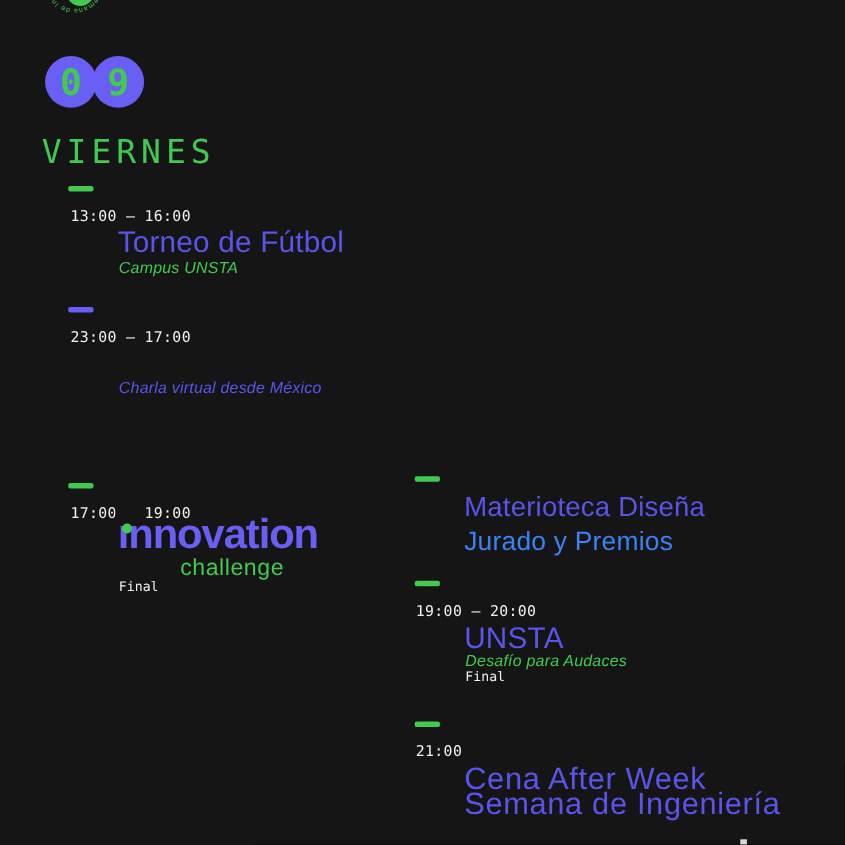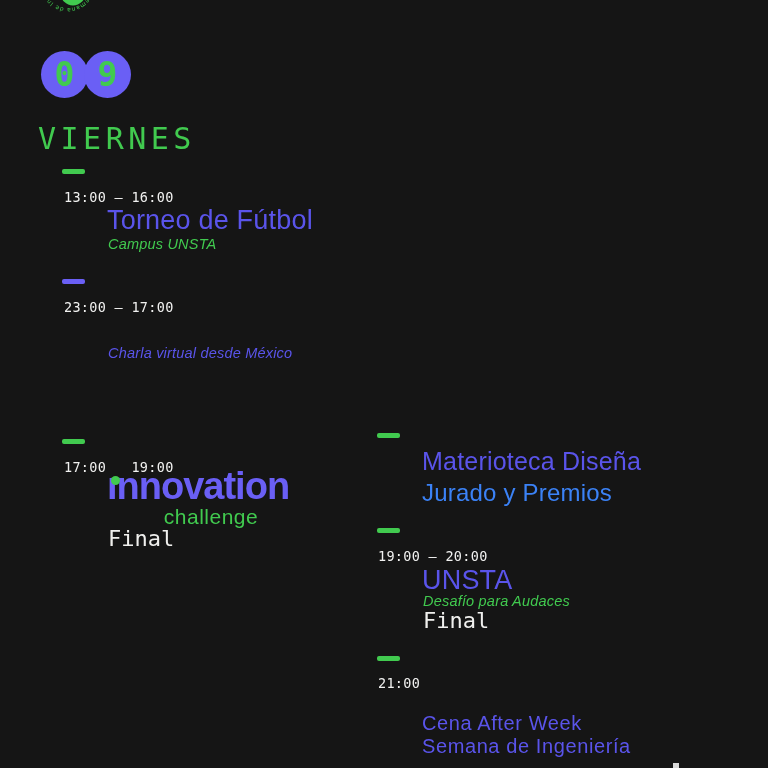--- a/index.html
+++ b/index.html
@@ -43,21 +43,21 @@
     font-family:"DejaVu Sans Mono", monospace;
     font-size:13.5px;letter-spacing:0.3px;color:#f1f1f0;
   }
   .title{font-size:27px;letter-spacing:0.2px;color:var(--purple-text);}
   .title.green{color:var(--green);}
   .subtitle{font-style:italic;font-size:14.5px;letter-spacing:0.2px;}
   .subtitle.green{color:var(--green);}
   .subtitle.purple{color:var(--purple-text);}
   .desc{font-size:19px;line-height:21px;letter-spacing:0.2px;color:#eae8e6;}
   .note{font-size:24px;color:#3b82f6;letter-spacing:0.2px;}
-  .mono-note{font-family:"DejaVu Sans Mono", monospace;font-size:22px;color:#f0f0ee;}
+  .mono-note{font-family:"DejaVu Sans Mono", monospace;font-size:12px;color:#f0f0ee;}
   
   .d1{left:62px;top:169px;}   .t1{left:64px;top:189px;}
   .h1{left:107px;top:205px;}  .s1{left:108px;top:236px;}
   .d2{left:62px;top:279px;}   .t2{left:64px;top:299px;}
   .h2{left:107px;top:315px;}  .s2{left:108px;top:345px;}
   .desc1{left:108px;top:369px;}
   .d3{left:62px;top:439px;}   .t3{left:64px;top:459px;}
   .wordmark{left:107px;top:470px;width:208px;}
   .wm1{
     font-size:38px;line-height:32px;font-weight:bold;letter-spacing:-1px;
@@ -72,21 +72,21 @@
   .f1{left:108px;top:526px;}
   
   .rd1{left:377px;top:433px;}
   .rh1{left:422px;top:447px;font-size:25px;}
   .rn1{left:422px;top:479px;}
   .rd2{left:377px;top:528px;}  .rt2{left:378px;top:548px;}
   .rh2{left:422px;top:565px;}
   .rs2{left:423px;top:593px;}
   .rf2{left:423px;top:608px;}
   .rd3{left:377px;top:656px;}  .rt3{left:378px;top:675px;}
-  .rh3{left:422px;top:696px;font-size:20px;line-height:23px;letter-spacing:0.6px;color:var(--purple-text);margin-top:16px;}
+  .rh3{left:422px;top:696px;font-size:28px;line-height:23px;letter-spacing:0.6px;color:var(--purple-text);}
   .bottom-mark{left:673px;top:763px;width:6px;height:5px;background:#d9d9d9;}
 </style>
 </head>
 <body>
 
 <div class="poster">
 
   <svg class="logo" width="140" height="30" viewBox="0 0 140 30">
     <defs>
       <path id="ringPath" d="M 92 -16 A 24 24 0 0 1 44 -16"></path>

